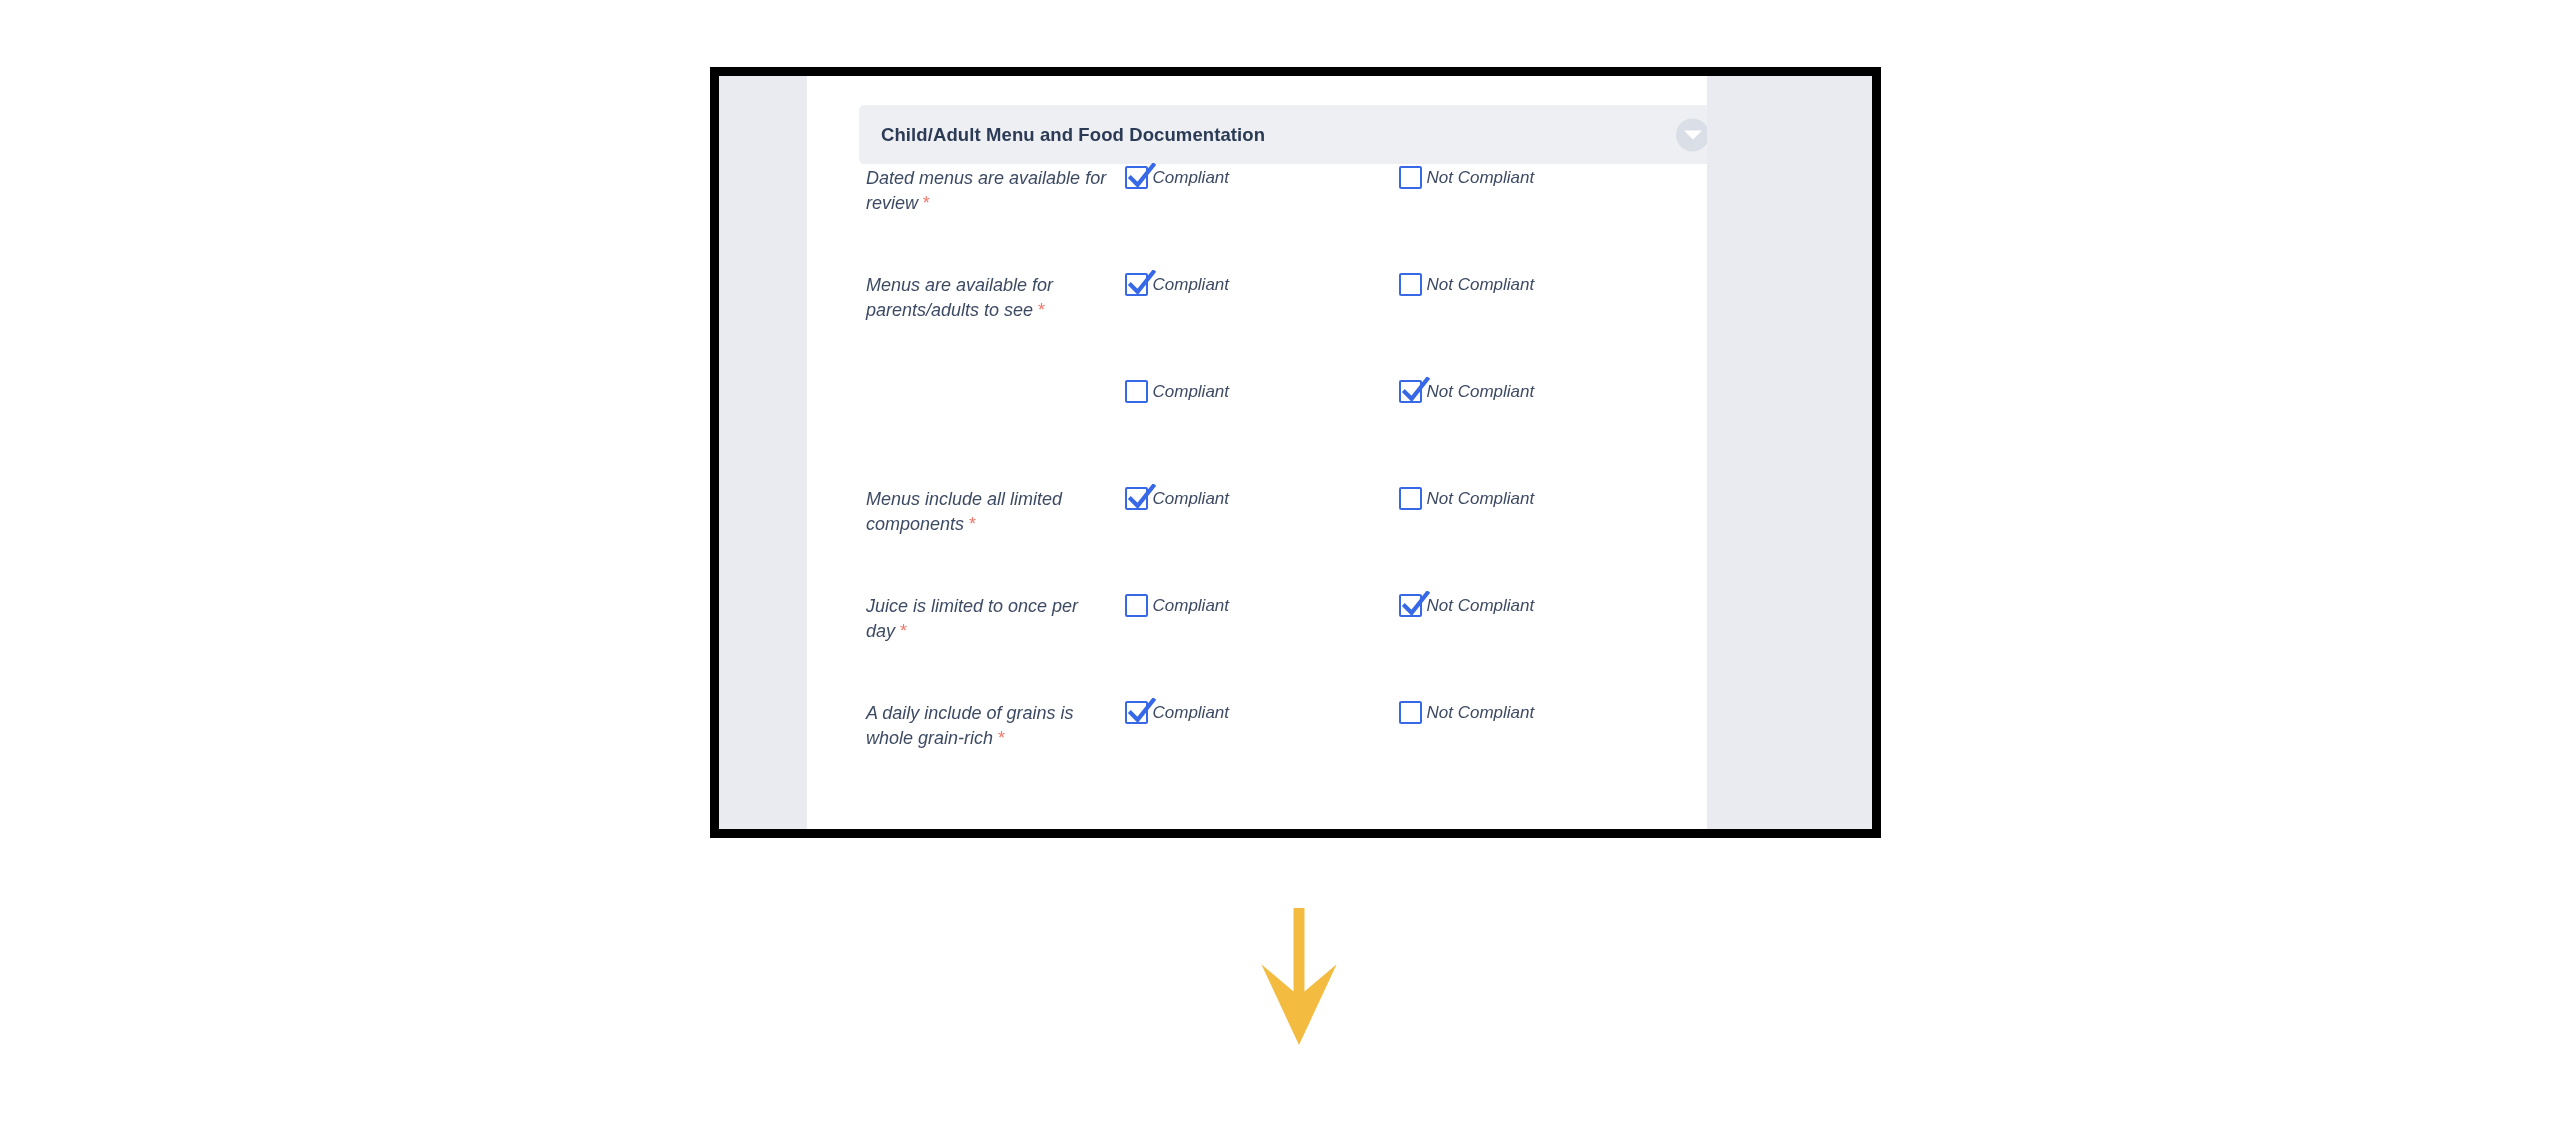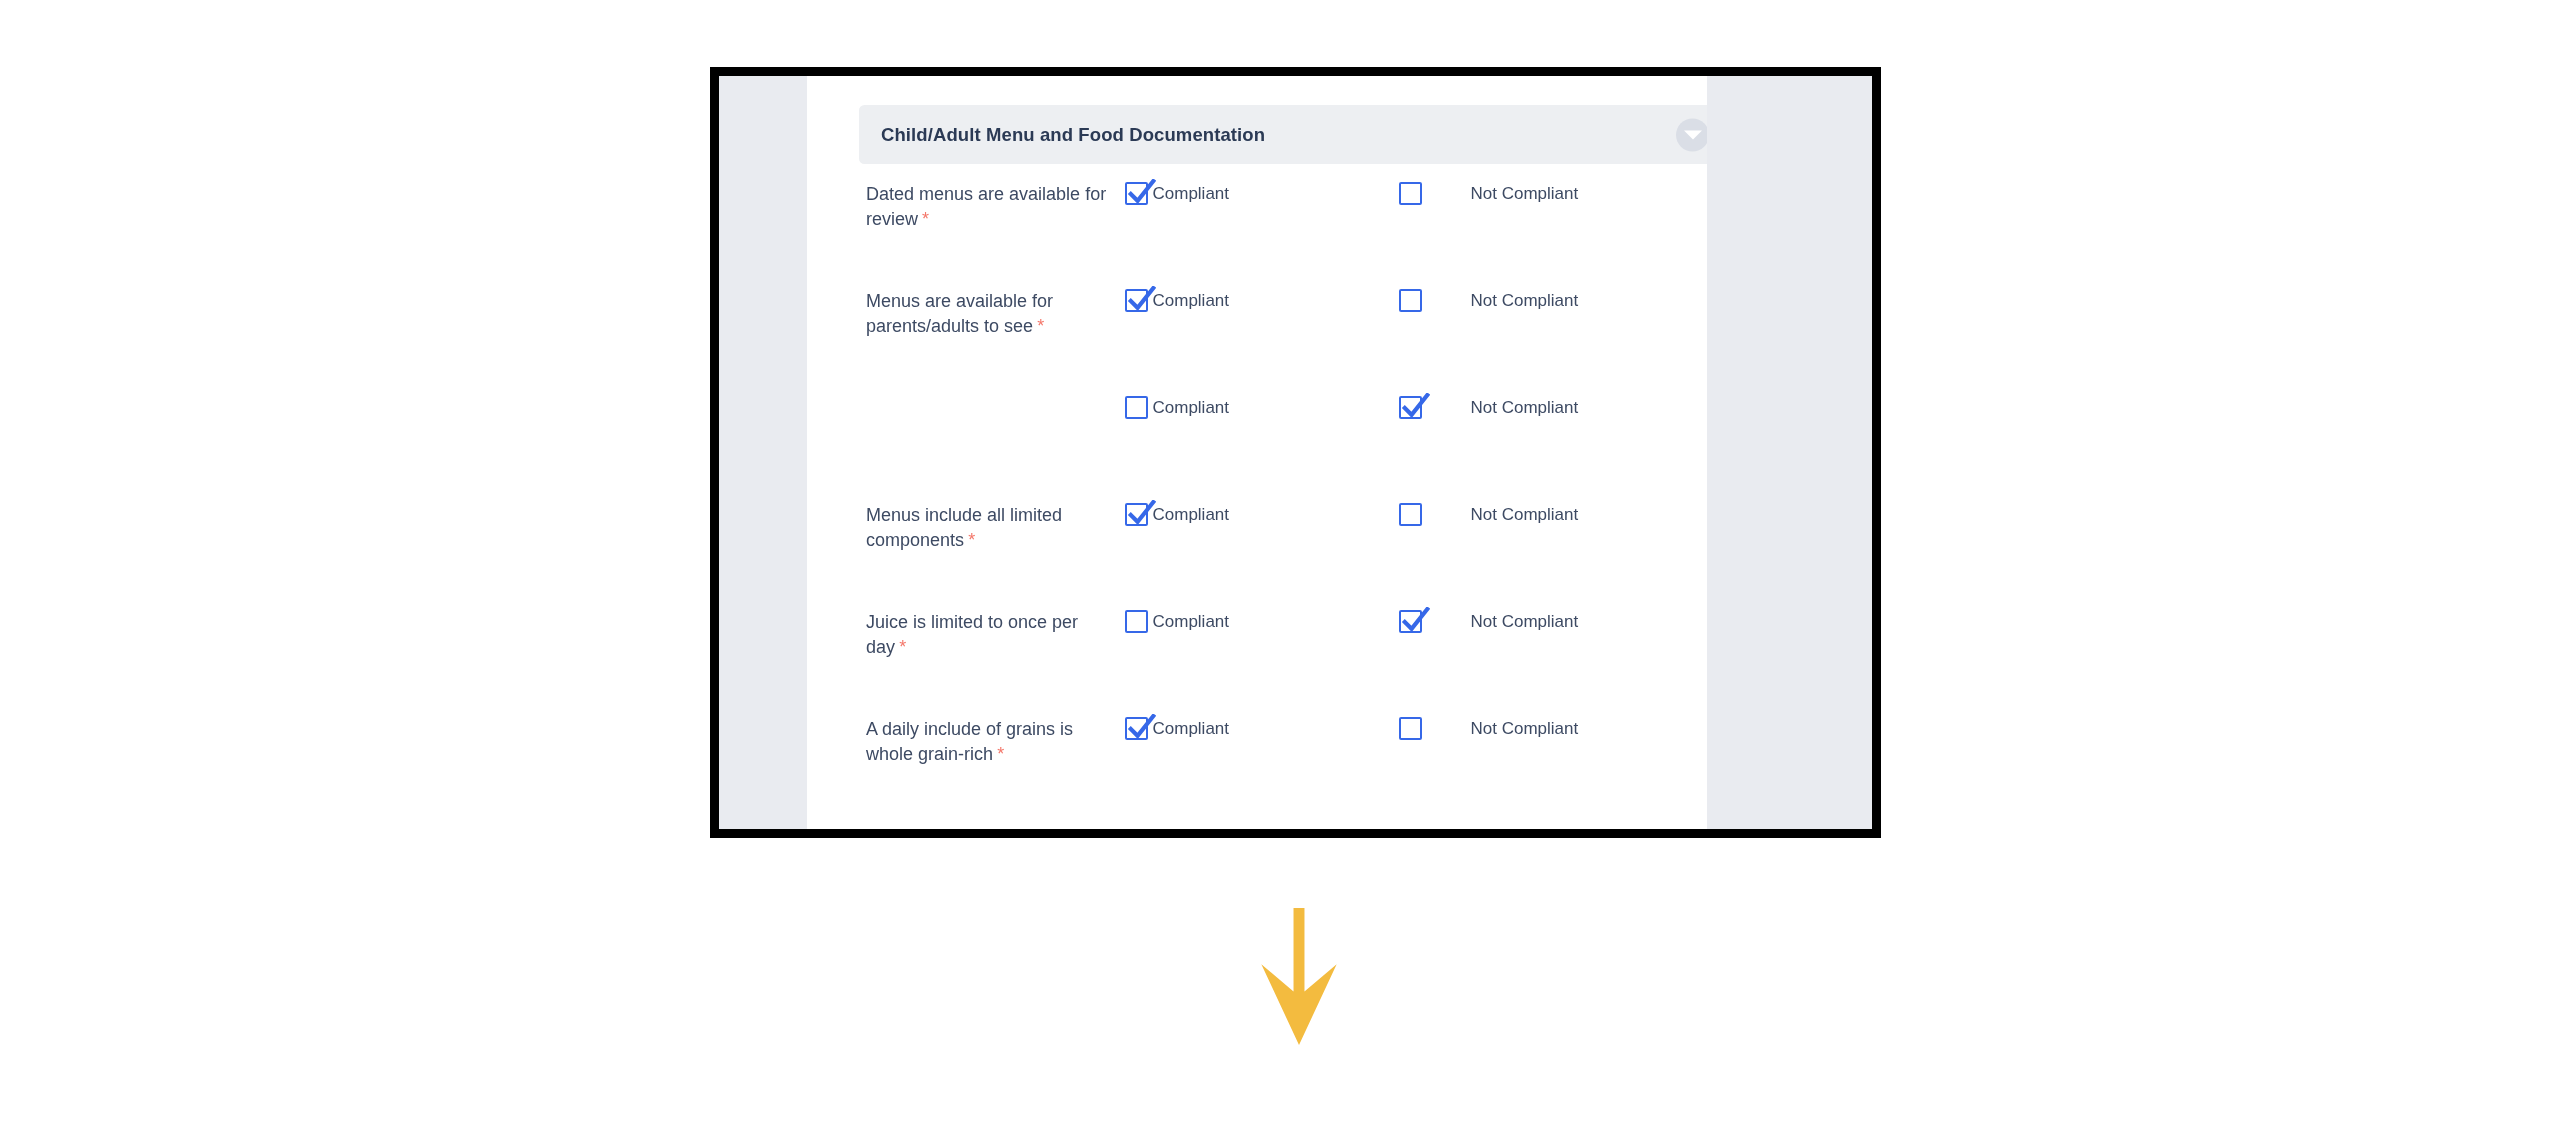--- a/index.html
+++ b/index.html
@@ -94,22 +94,23 @@
     border-left: 9px solid transparent;
     border-right: 9px solid transparent;
     border-top: 9.6px solid #ffffff;
     margin-top: 1.4px;
   }
 
   
   #question-list {
     position: absolute;
     left: 0;
-    top: 106px;
+    top: 90px;
     width: 100%;
+    font-style: italic;
   }
   .question-row {
     position: relative;
     height: 107px;
   }
   .q-label {
     position: absolute;
     left: 59px;
     top: 0;
     width: 247px;
@@ -125,21 +126,21 @@
 
   .opt {
     position: absolute;
     top: 0;
     display: flex;
     align-items: flex-end;
     cursor: pointer;
     white-space: nowrap;
   }
   .opt-compliant { left: 318px; }
-  .opt-notcompliant { left: 592px; gap: 44px; }
+  .opt-notcompliant { left: 592px; }
 
   .checkbox {
     position: relative;
     width: 23.4px;
     height: 23.4px;
     box-sizing: border-box;
     border: 2.1px solid #3668e8;
     border-radius: 2.1px;
     background: #ffffff;
     flex: 0 0 23.4px;

